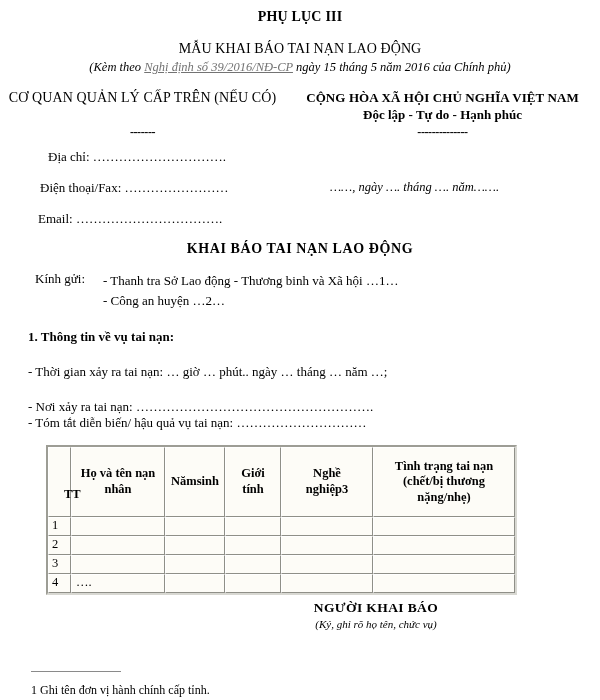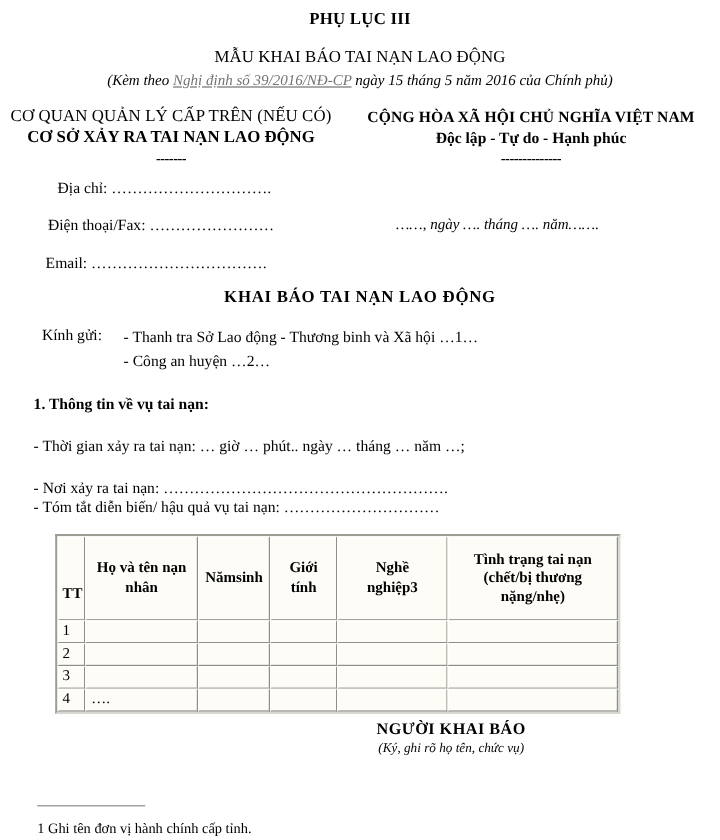--- a/index.html
+++ b/index.html
@@ -186,21 +186,21 @@
     font-weight: bold;
     font-size: 12.5px;
     text-align: center;
     line-height: 1.25;
     padding: 3px 2px;
     height: 52px;
     vertical-align: middle;
   }
   table.victims th.th-tt {
     text-align: left;
-    padding-left: 3px;
+    padding-left: 15px;
     vertical-align: bottom;
     padding-bottom: 13px;
   }
   table.victims td {
     height: 17px;
     font-size: 12.5px;
     vertical-align: top;
   }
   table.victims td.idx {
     padding-left: 3px;
@@ -253,21 +253,20 @@
 
   <div class="form-title">MẪU KHAI BÁO TAI NẠN LAO ĐỘNG</div>
 
   <div class="form-subtitle">
     <span>(Kèm theo </span><a class="decree-link" href="#">Nghị định số 39/2016/NĐ-CP</a><span> ngày 15 tháng 5 năm 2016 của Chính phủ)</span>
   </div>
 
   <div class="org-row">
     <div class="org-left">
       <div class="line1">CƠ QUAN QUẢN LÝ CẤP TRÊN (NẾU CÓ)</div>
-      <div class="line2">CƠ SỞ XẢY RA TAI NẠN LAO ĐỘNG</div>
     </div>
     <div class="org-right">
       <div class="line1">CỘNG HÒA XÃ HỘI CHỦ NGHĨA VIỆT NAM</div>
       <div class="line2">Độc lập - Tự do - Hạnh phúc</div>
     </div>
   </div>
 
   <div class="dash-row">
     <div class="dash-left">-------</div>
     <div class="dash-right">--------------</div>

